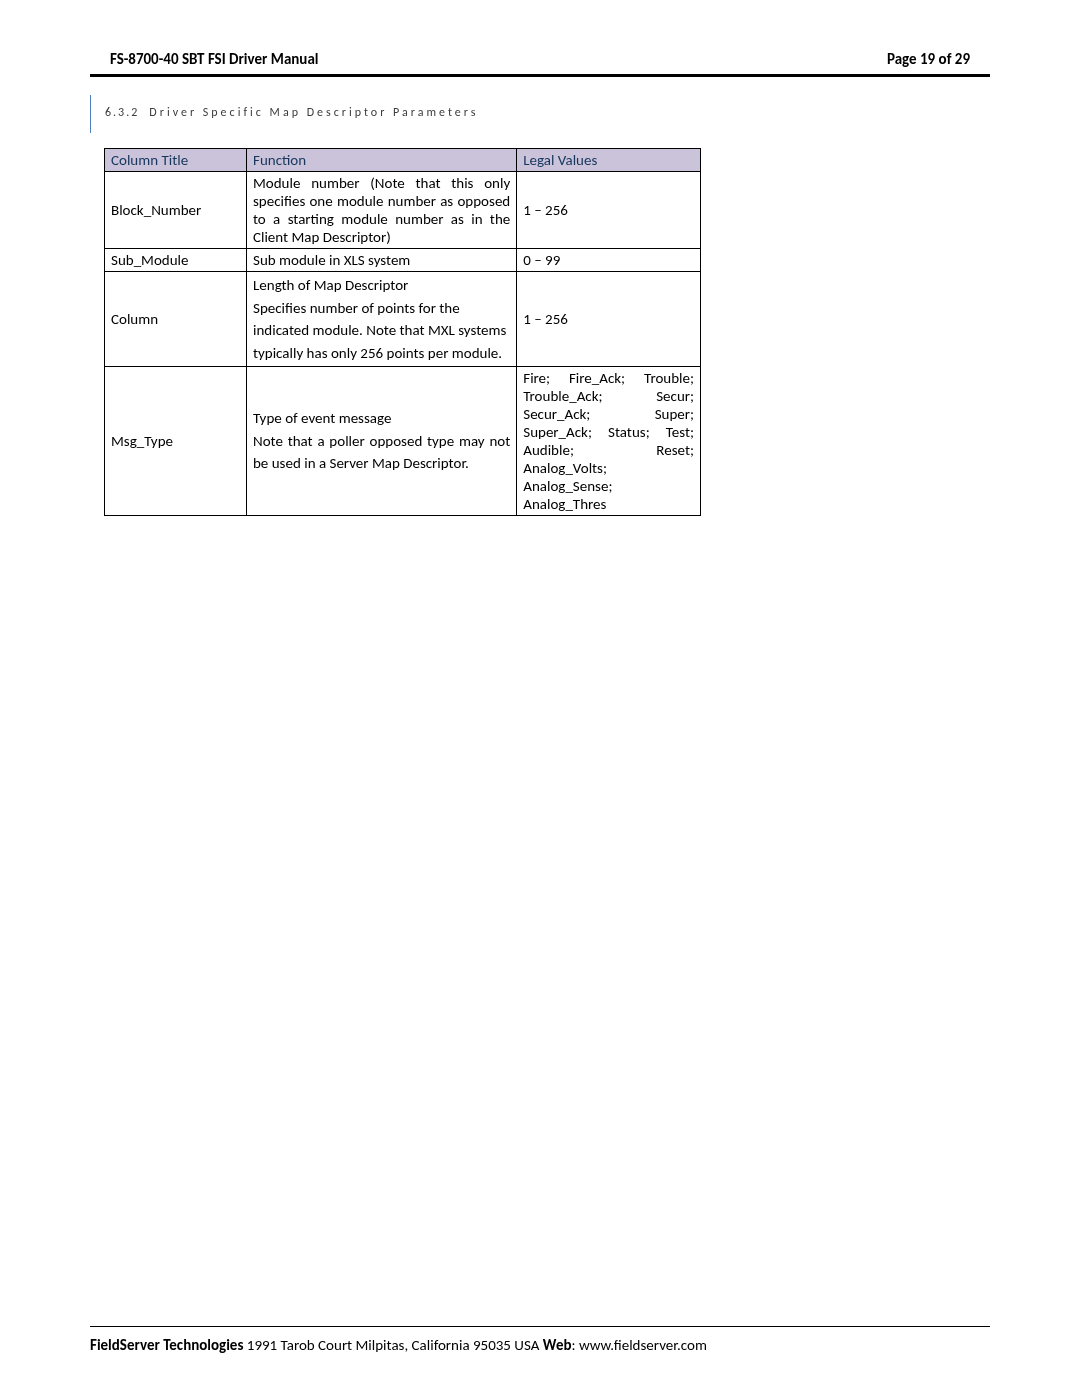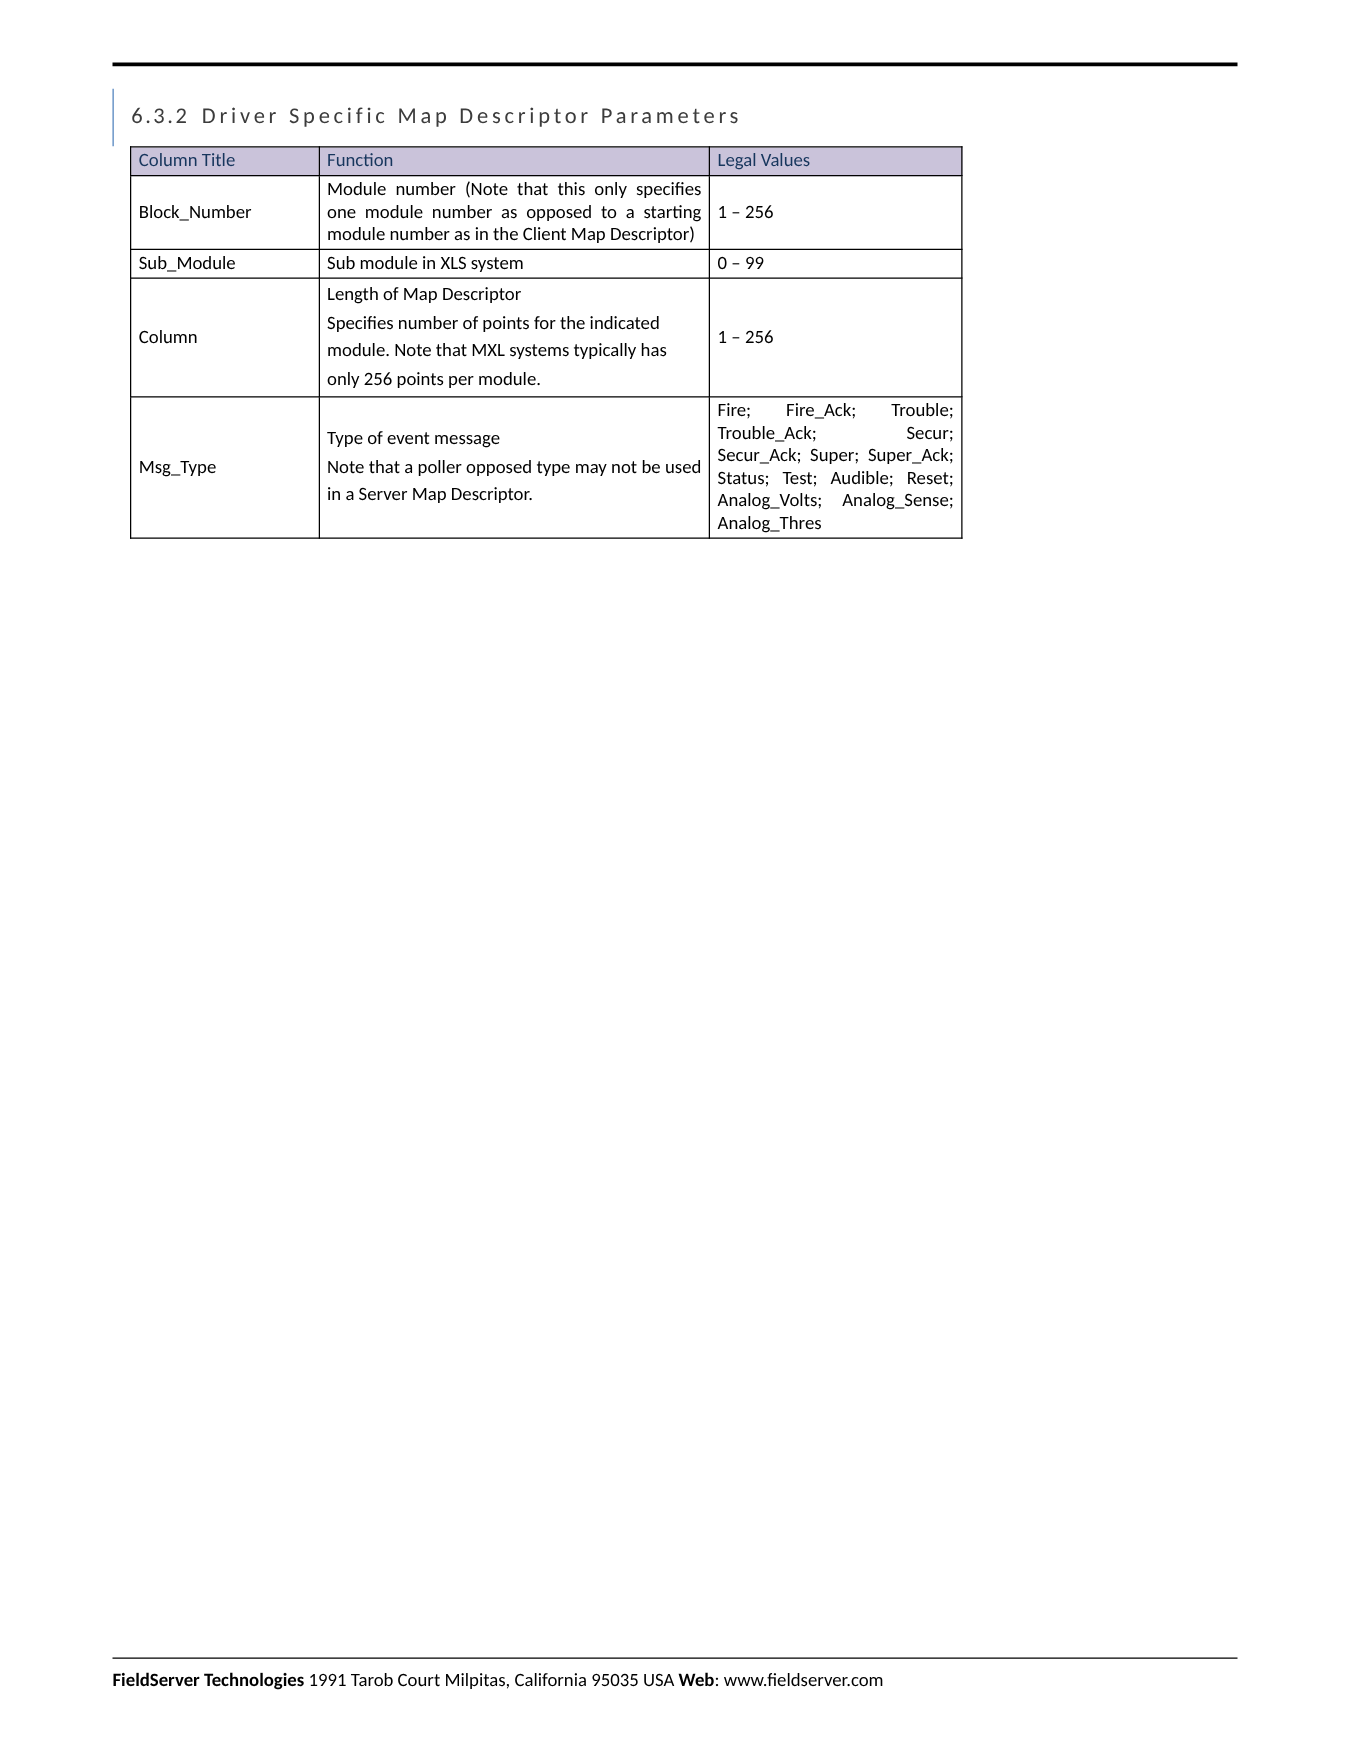--- a/index.html
+++ b/index.html
@@ -27,32 +27,32 @@
     padding: 0 20px 6px 20px;
   }
   .hdr-rule {
     border: none;
     border-top: 3px solid #000;
     margin: 0 0 18px 0;
   }
   .section-head {
     border-left: 1.5px solid #4f81bd;
     padding: 10px 0 14px 14px;
-    margin: 5px 0 0 0;
+    margin: 5px 0 15px 0;
     color: #3c3c3c;
-    font-size: 18px;
+    font-size: 12px;
     letter-spacing: 3px;
   }
   .section-num {
     letter-spacing: 2px;
     margin-right: 10px;
   }
   table {
     border-collapse: collapse;
-    width: 666px;
+    width: 597px;
     margin-left: 14px;
     font-size: 15px;
   }
   th, td {
     border: 1px solid #000;
     padding: 2px 6px 2px 6px;
     vertical-align: middle;
     text-align: left;
   }
   th {
@@ -80,20 +80,26 @@
     font-size: 15px;
     line-height: 1.45;
   }
   .b { font-weight: bold; }
 </style>
 </head>
 <body>
 
 <div class="page">
 
+  <div class="hdr-row">
+    <span>FS-8700-40 SBT FSI Driver Manual</span>
+    <span>
+      <span>Page </span><span>19</span><span> of </span><span>29</span>
+    </span>
+  </div>
   <hr class="hdr-rule">
 
   <div class="section-head">
     <span class="section-num">6.3.2</span><span>Driver Specific Map Descriptor Parameters</span>
   </div>
 
   <table>
     <thead>
       <tr>
         <th class="col-title">Column Title</th>

